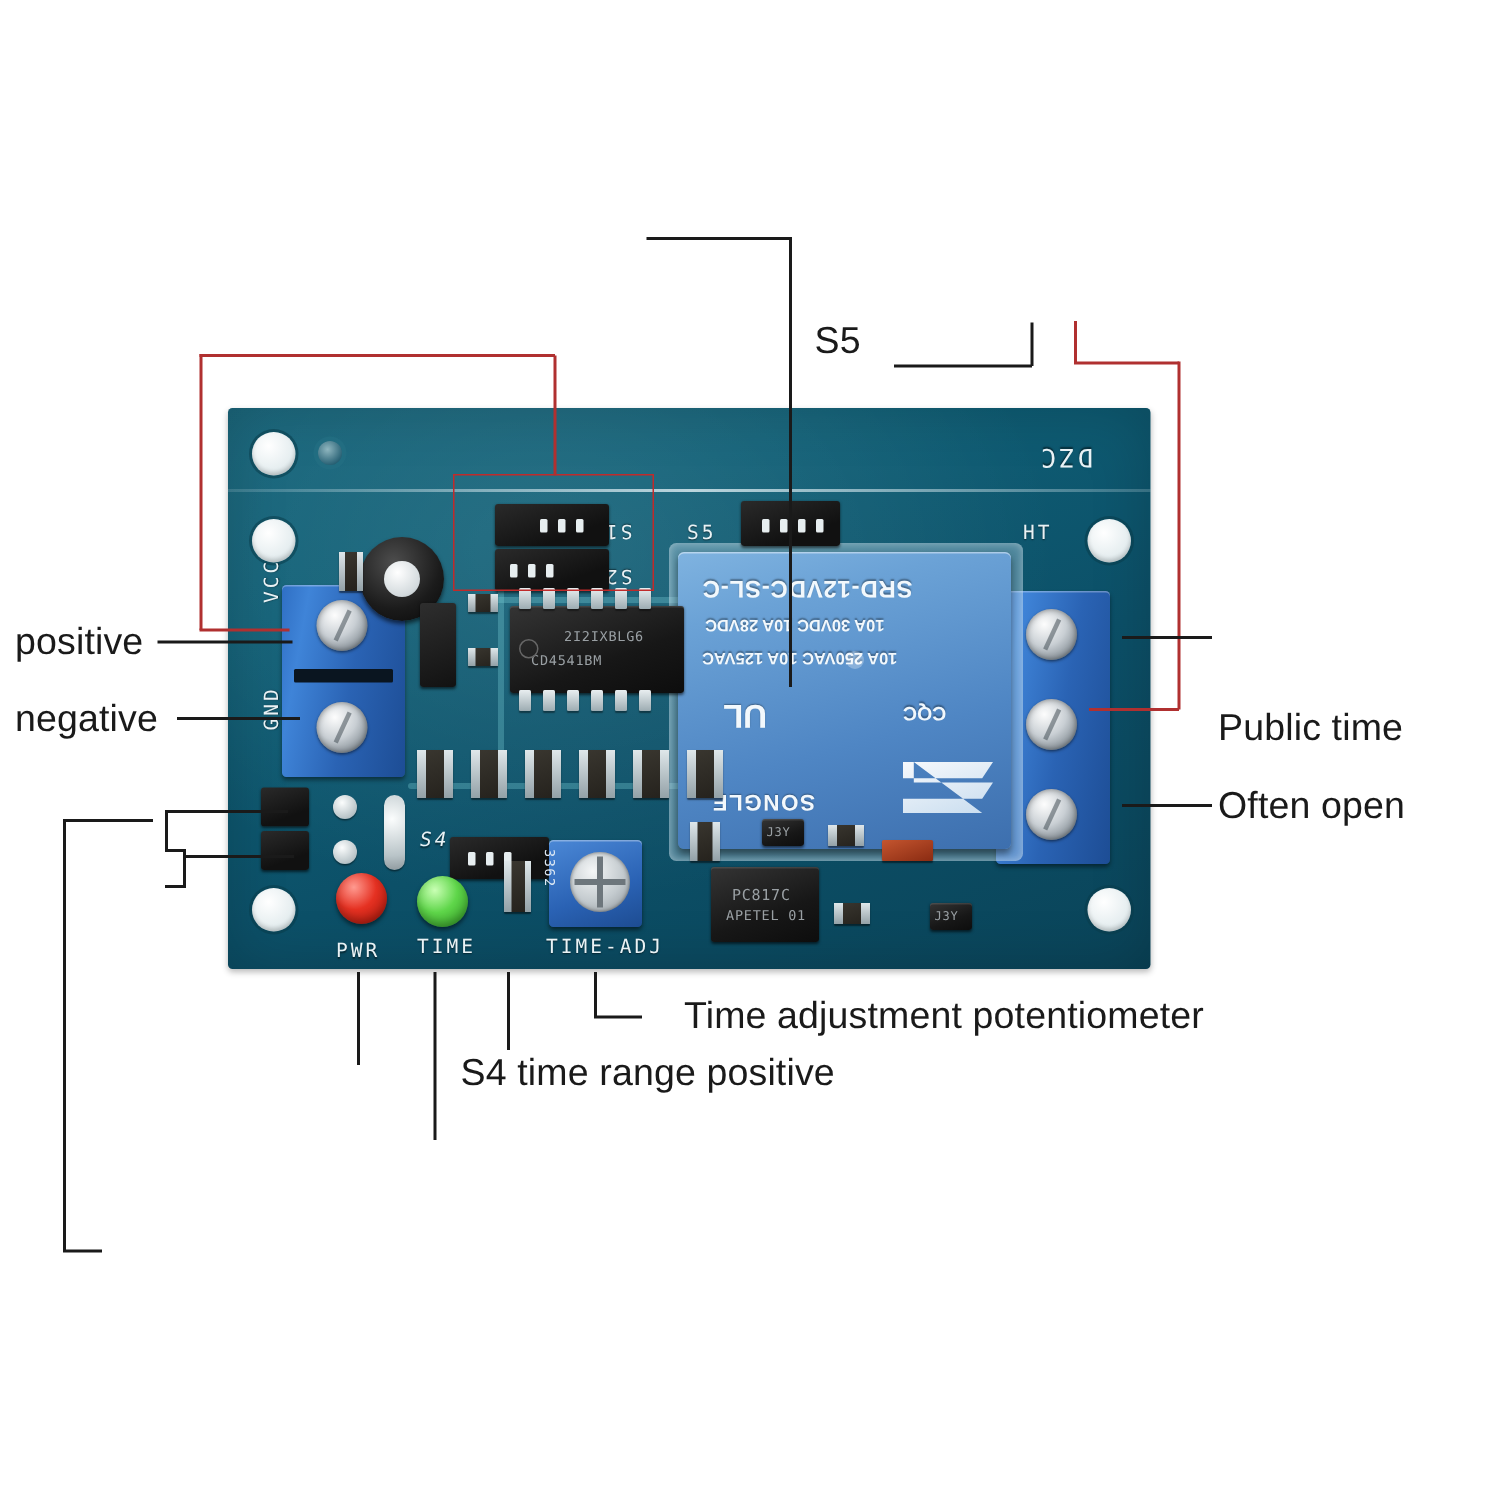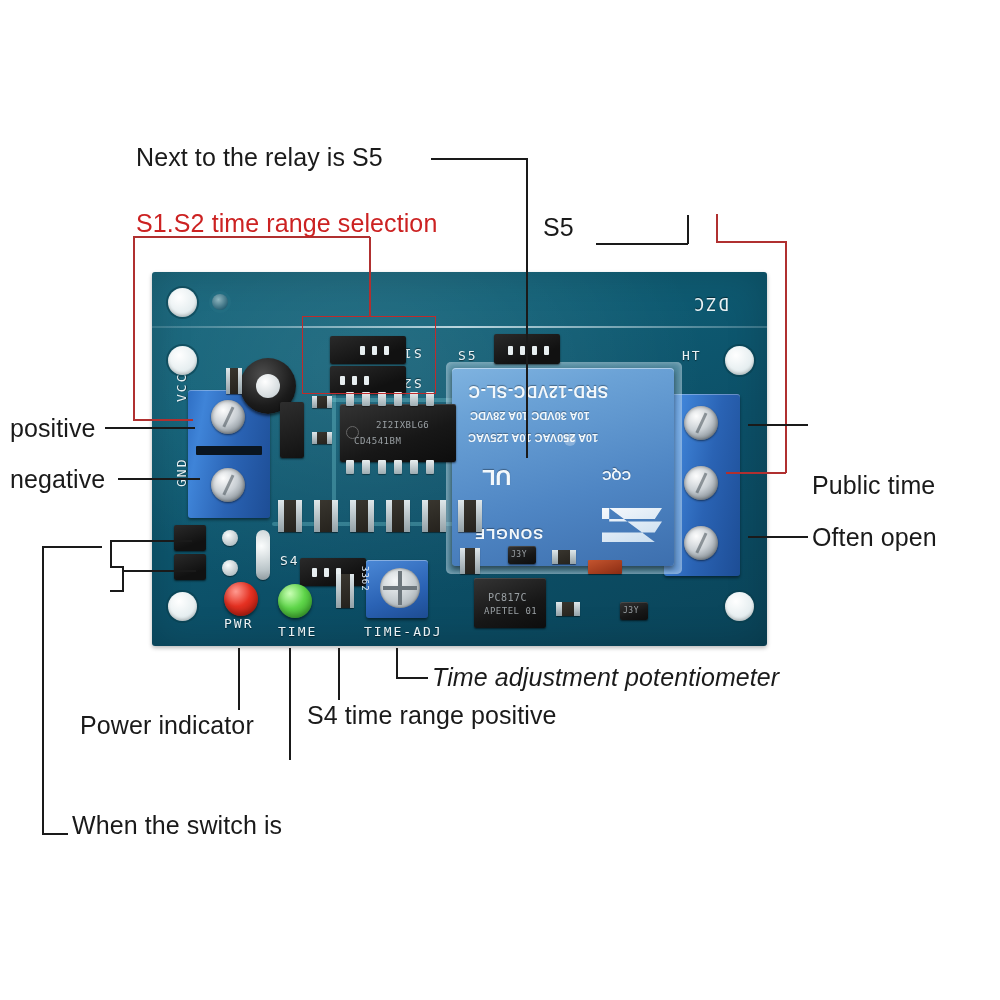--- a/index.html
+++ b/index.html
@@ -109,24 +109,24 @@
     <div class="hole" style="left:16px;top:320px;"></div>
     <div class="hole" style="left:573px;top:74px;"></div>
     <div class="hole" style="left:573px;top:320px;"></div>
     <div class="mhole" style="left:60px;top:22px;"></div>
 
     <div class="silk flip" style="left:540px;top:22px;font-size:17px;">DZC</div>
     <div class="silk" style="left:530px;top:76px;">HT</div>
     <div class="silk flip" style="left:250px;top:74px;">S1</div>
     <div class="silk flip" style="left:250px;top:104px;">S2</div>
     <div class="silk" style="left:306px;top:76px;">S5</div>
-    <div class="silk" style="left:128px;top:281px;">S4</div>
+    <div class="silk" style="left:128px;top:281px;font-style:italic;">S4</div>
     <div class="silk" style="left:22px;top:130px;transform:rotate(-90deg);transform-origin:left top;">VCC</div>
     <div class="silk" style="left:22px;top:215px;transform:rotate(-90deg);transform-origin:left top;">GND</div>
-    <div class="silk" style="left:72px;top:344px;text-align:center;">PWR</div>
+    <div class="silk" style="left:72px;top:355px;text-align:center;">PWR</div>
     <div class="silk" style="left:126px;top:352px;">TIME</div>
     <div class="silk" style="left:212px;top:352px;">TIME-ADJ</div>
 
     <div class="trace" style="left:175px;top:126px;width:150px;height:4px;"></div>
     <div class="trace" style="left:120px;top:250px;width:210px;height:4px;"></div>
     <div class="trace" style="left:180px;top:120px;width:4px;height:130px;"></div>
     <div class="trace" style="left:330px;top:130px;width:4px;height:120px;"></div>
 
     <div class="term" style="left:36px;top:118px;width:82px;height:128px;">
       <div class="screw" style="left:23px;top:10px;"></div>
@@ -277,29 +277,25 @@
   <div class="ln vl" style="left:42px;top:546px;height:288px;"></div>
   <div class="ln hl" style="left:42px;top:546px;width:60px;"></div>
   <div class="ln hl" style="left:42px;top:833px;width:26px;"></div>
 
   <div class="ln vl" style="left:238px;top:648px;height:62px;"></div>
   <div class="ln vl" style="left:289px;top:648px;height:112px;"></div>
   <div class="ln vl" style="left:338px;top:648px;height:52px;"></div>
   <div class="ln vl" style="left:396px;top:648px;height:30px;"></div>
   <div class="ln hl" style="left:396px;top:677px;width:32px;"></div>
 
-  <div class="anno" style="left:136px;top:142px;">Next to the relay is S5</div>
-  <div class="anno red" style="left:136px;top:208px;">S1.S2 time range selection</div>
   <div class="anno" style="left:543px;top:212px;">S5</div>
 
   <div class="anno" style="left:10px;top:413px;">positive</div>
   <div class="anno" style="left:10px;top:464px;">negative</div>
 
   <div class="anno" style="left:812px;top:470px;">Public time</div>
   <div class="anno" style="left:812px;top:522px;">Often open</div>
 
-  <div class="anno" style="left:432px;top:662px;font-style:italic;">Time adjustment potentiometer</div>
+  <div class="anno" style="left:456px;top:662px;">Time adjustment potentiometer</div>
   <div class="anno" style="left:307px;top:700px;">S4 time range positive</div>
-  <div class="anno" style="left:80px;top:710px;">Power indicator</div>
-
-  <div class="anno" style="left:72px;top:810px;">When the switch is</div>
+
 
 </div>
 
 </body></html>

